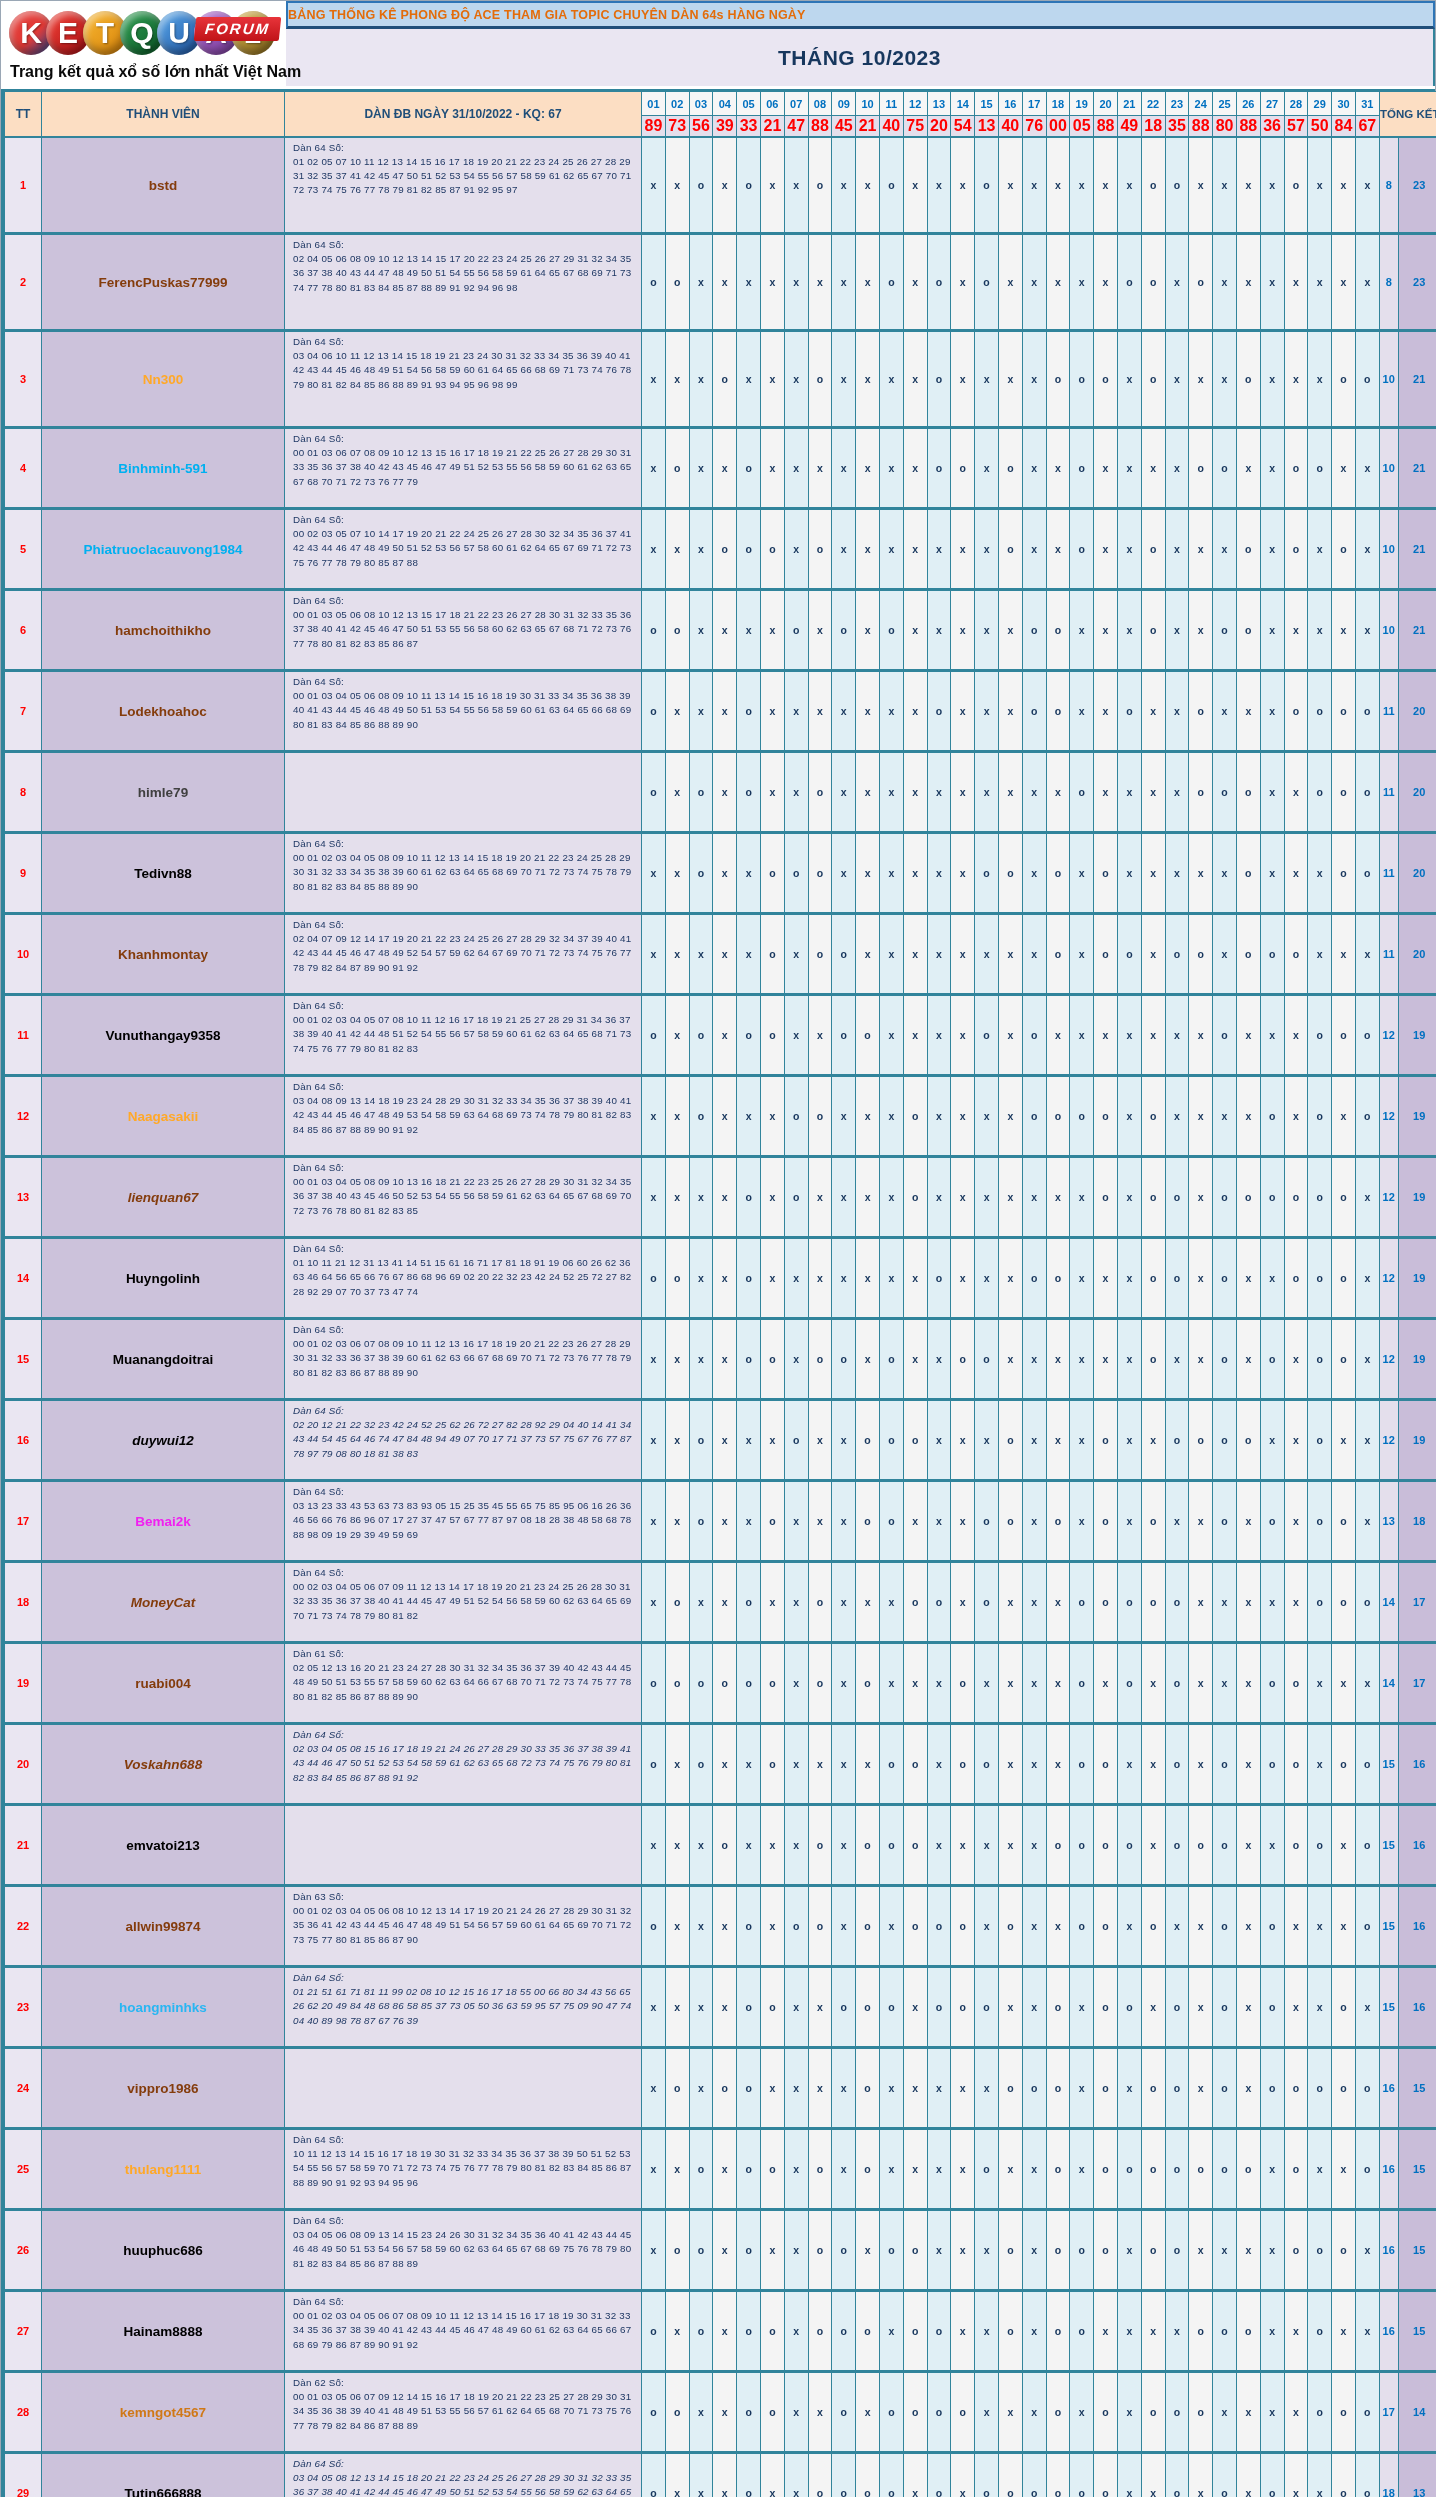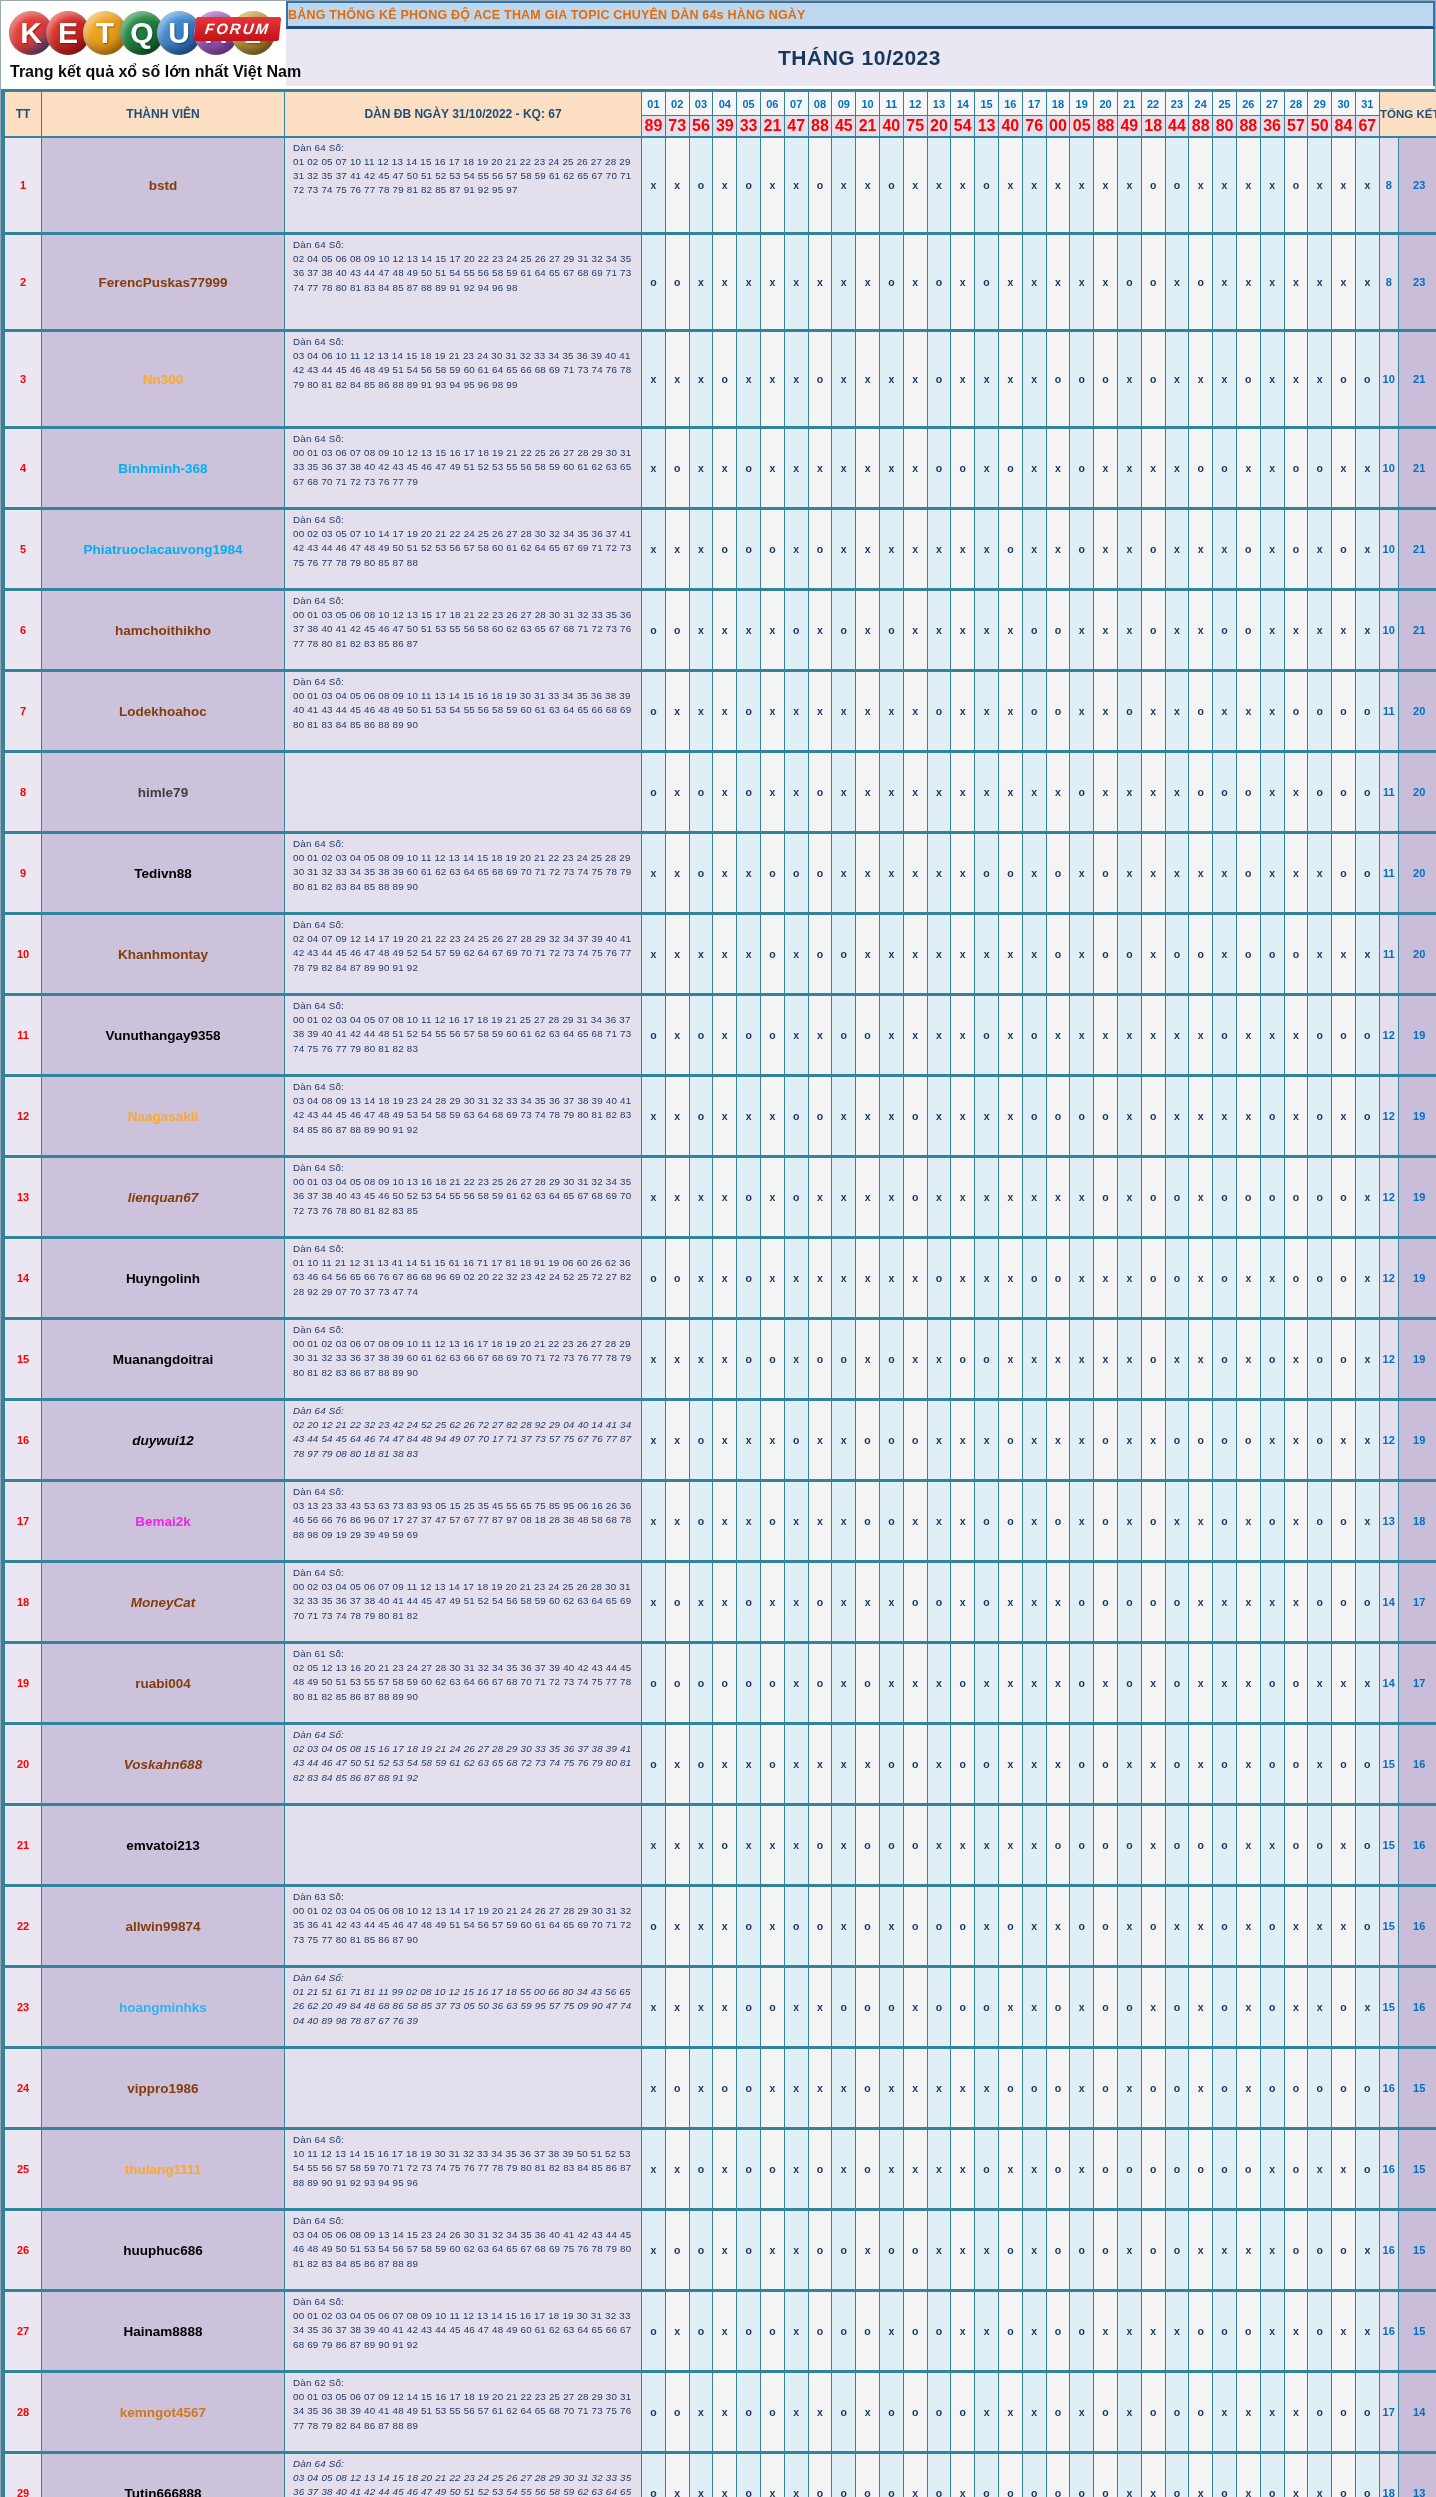--- a/index.html
+++ b/index.html
@@ -189,21 +189,21 @@
             <td class="hdr-res">20</td>
             <td class="hdr-res">54</td>
             <td class="hdr-res">13</td>
             <td class="hdr-res">40</td>
             <td class="hdr-res">76</td>
             <td class="hdr-res">00</td>
             <td class="hdr-res">05</td>
             <td class="hdr-res">88</td>
             <td class="hdr-res">49</td>
             <td class="hdr-res">18</td>
-            <td class="hdr-res">44</td>
+            <td class="hdr-res">35</td>
             <td class="hdr-res">88</td>
             <td class="hdr-res">80</td>
             <td class="hdr-res">88</td>
             <td class="hdr-res">36</td>
             <td class="hdr-res">57</td>
             <td class="hdr-res">50</td>
             <td class="hdr-res">84</td>
             <td class="hdr-res">67</td>
           </tr>
         </thead>
@@ -317,21 +317,21 @@
             <td class="c-mark mc-a">x</td>
             <td class="c-mark mc-b">x</td>
             <td class="c-mark mc-a">x</td>
             <td class="c-mark mc-b">o</td>
             <td class="c-mark mc-a">o</td>
             <td class="c-toto">10</td>
             <td class="c-totx">21</td>
           </tr>
           <tr class="member-row h-norm">
             <td class="c-tt">4</td>
-            <td class="c-member"><span class="mname" style="color: rgb(0, 176, 240);">Binhminh-368</span></td>
+            <td class="c-member"><span class="mname" style="color: rgb(0, 176, 240);">Binhminh-591</span></td>
             <td class="c-numbers"><span class="lbl">Dàn 64 Số:</span><span class="nums">00 01 03 06 07 08 09 10 12 13 15 16 17 18 19 21 22 25 26 27 28 29 30 31 33 35 36 37 38 40 42 43 45 46 47 49 51 52 53 55 56 58 59 60 61 62 63 65 67 68 70 71 72 73 76 77 79</span></td>
             <td class="c-mark mc-a">x</td>
             <td class="c-mark mc-b">o</td>
             <td class="c-mark mc-a">x</td>
             <td class="c-mark mc-b">x</td>
             <td class="c-mark mc-a">o</td>
             <td class="c-mark mc-b">x</td>
             <td class="c-mark mc-a">x</td>
             <td class="c-mark mc-b">x</td>
             <td class="c-mark mc-a">x</td>

